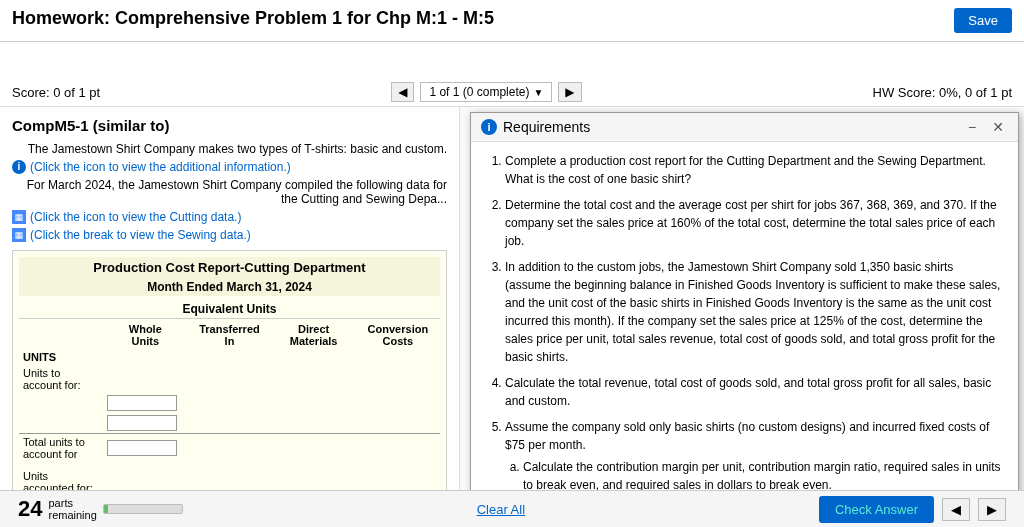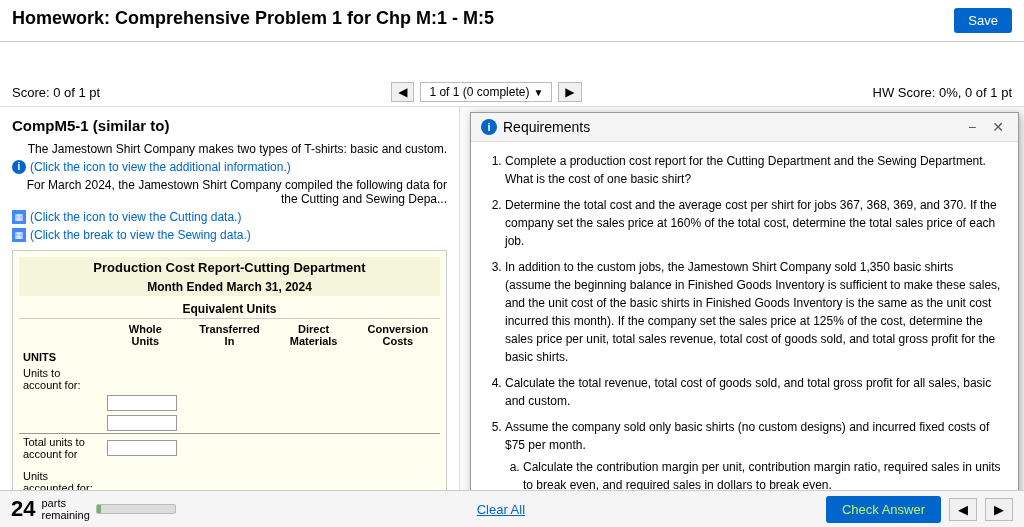--- a/index.html
+++ b/index.html
@@ -200,21 +200,21 @@
       position: absolute;
       bottom: 0;
       left: 0;
       width: 1024px;
       height: 37px;
       background: #f5f5f5;
       border-top: 1px solid #ccc;
       display: flex;
       align-items: center;
       justify-content: space-between;
-      padding: 0 11px;
+      padding: 0 18px;
     }
     .parts-remaining {
       display: flex;
       align-items: center;
       gap: 6px;
       font-size: 13px;
     }
     .parts-number {
       font-size: 22px;
       font-weight: bold;
@@ -236,21 +236,21 @@
     .clear-all-btn {
       background: none;
       border: none;
       color: #0066cc;
       font-size: 13px;
       cursor: pointer;
       text-decoration: underline;
     }
     .check-answer-btn {
       background: #0066cc;
-      color: #bef264;
+      color: #5eead4;
       border: none;
       padding: 6px 16px;
       font-size: 13px;
       cursor: pointer;
       border-radius: 3px;
     }
     .bottom-right {
       display: flex;
       align-items: center;
       gap: 8px;

